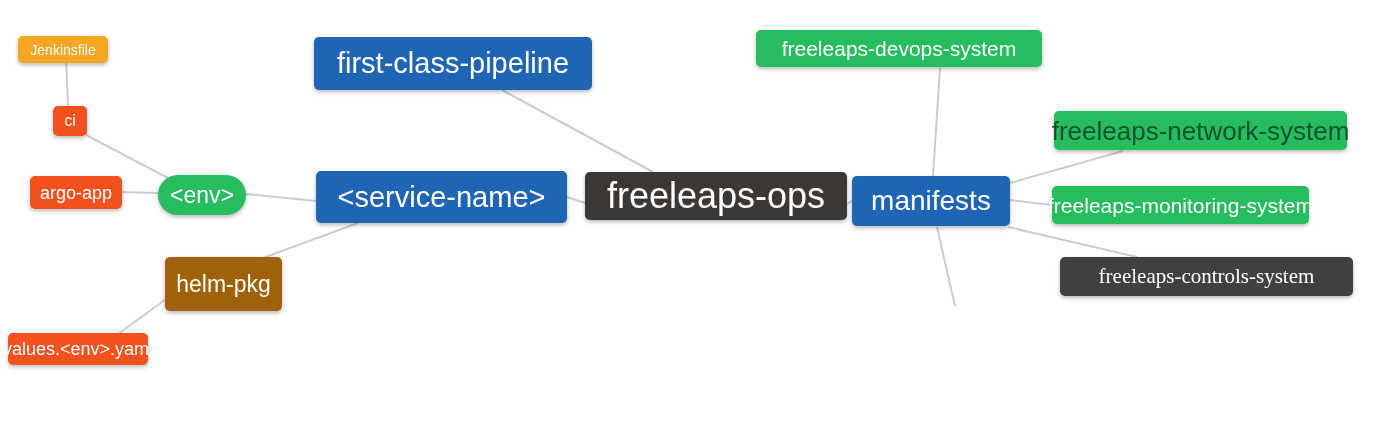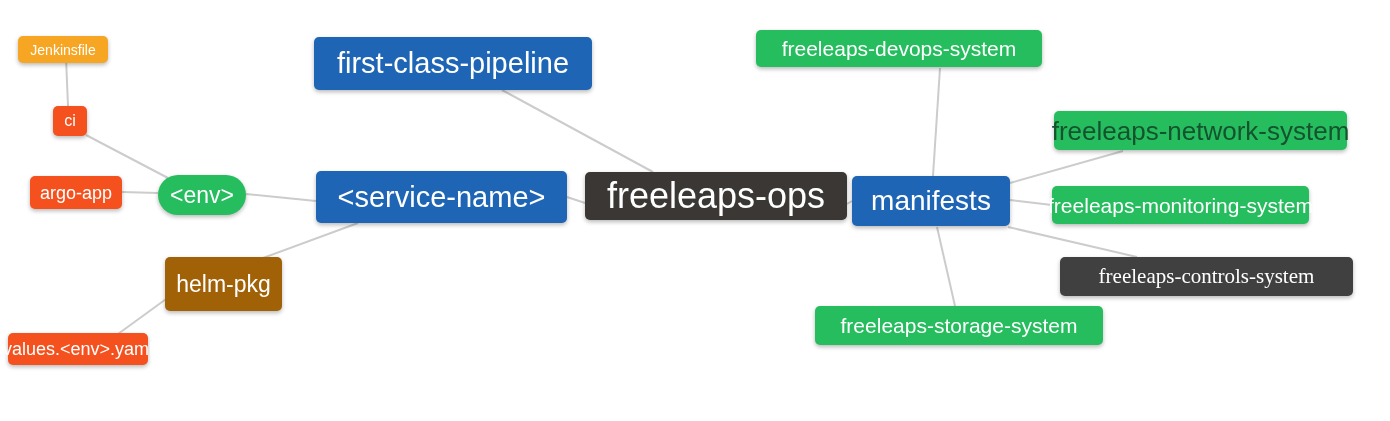--- a/index.html
+++ b/index.html
@@ -65,14 +65,13 @@
     <div class="mm-node" style="left: 147px; top: 257px; width: 117px; height: 54px; font-size: 23px; background: #a16207; color: rgb(255, 255, 255); margin-left: 18px;">helm-pkg</div>
     <div class="mm-node" style="left: 8px; top: 333px; width: 140px; height: 32px; font-size: 18px; background: rgb(244, 81, 30); color: rgb(255, 255, 255);">values.&lt;env&gt;.yaml</div>
     <div class="mm-node" style="left: 314px; top: 37px; width: 278px; height: 53px; font-size: 29px; background: rgb(31, 101, 181); color: rgb(255, 255, 255);">first-class-pipeline</div>
     <div class="mm-node" style="left: 316px; top: 171px; width: 251px; height: 52px; font-size: 29px; background: rgb(31, 101, 181); color: rgb(255, 255, 255);">&lt;service-name&gt;</div>
     <div class="mm-node" style="left: 585px; top: 172px; width: 262px; height: 48px; font-size: 36px; background: rgb(58, 55, 52); color: rgb(255, 255, 255);">freeleaps-ops</div>
     <div class="mm-node" style="left: 852px; top: 176px; width: 158px; height: 50px; font-size: 28px; background: rgb(31, 101, 181); color: rgb(255, 255, 255);">manifests</div>
     <div class="mm-node" style="left: 756px; top: 30px; width: 286px; height: 37px; font-size: 21px; background: rgb(38, 189, 94); color: rgb(255, 255, 255);">freeleaps-devops-system</div>
     <div class="mm-node" style="left: 1054px; top: 111px; width: 293px; height: 39px; font-size: 26px; background: rgb(38, 189, 94); color: #14532d;">freeleaps-network-system</div>
     <div class="mm-node" style="left: 1052px; top: 186px; width: 257px; height: 38px; font-size: 21px; background: rgb(38, 189, 94); color: rgb(255, 255, 255);">freeleaps-monitoring-system</div>
     <div class="mm-node" style="left: 1060px; top: 257px; width: 293px; height: 39px; font-size: 21px; background: #404040; color: rgb(255, 255, 255); font-family: Liberation Serif, serif;">freeleaps-controls-system</div>
-    <div class="mm-node" style="left: 815px; top: 306px; width: 288px; height: 39px; font-size: 21px; background: rgb(38, 189, 94); color: rgb(255, 255, 255);">freeleaps-storage-system</div>
   </div>
 
 </body></html>

